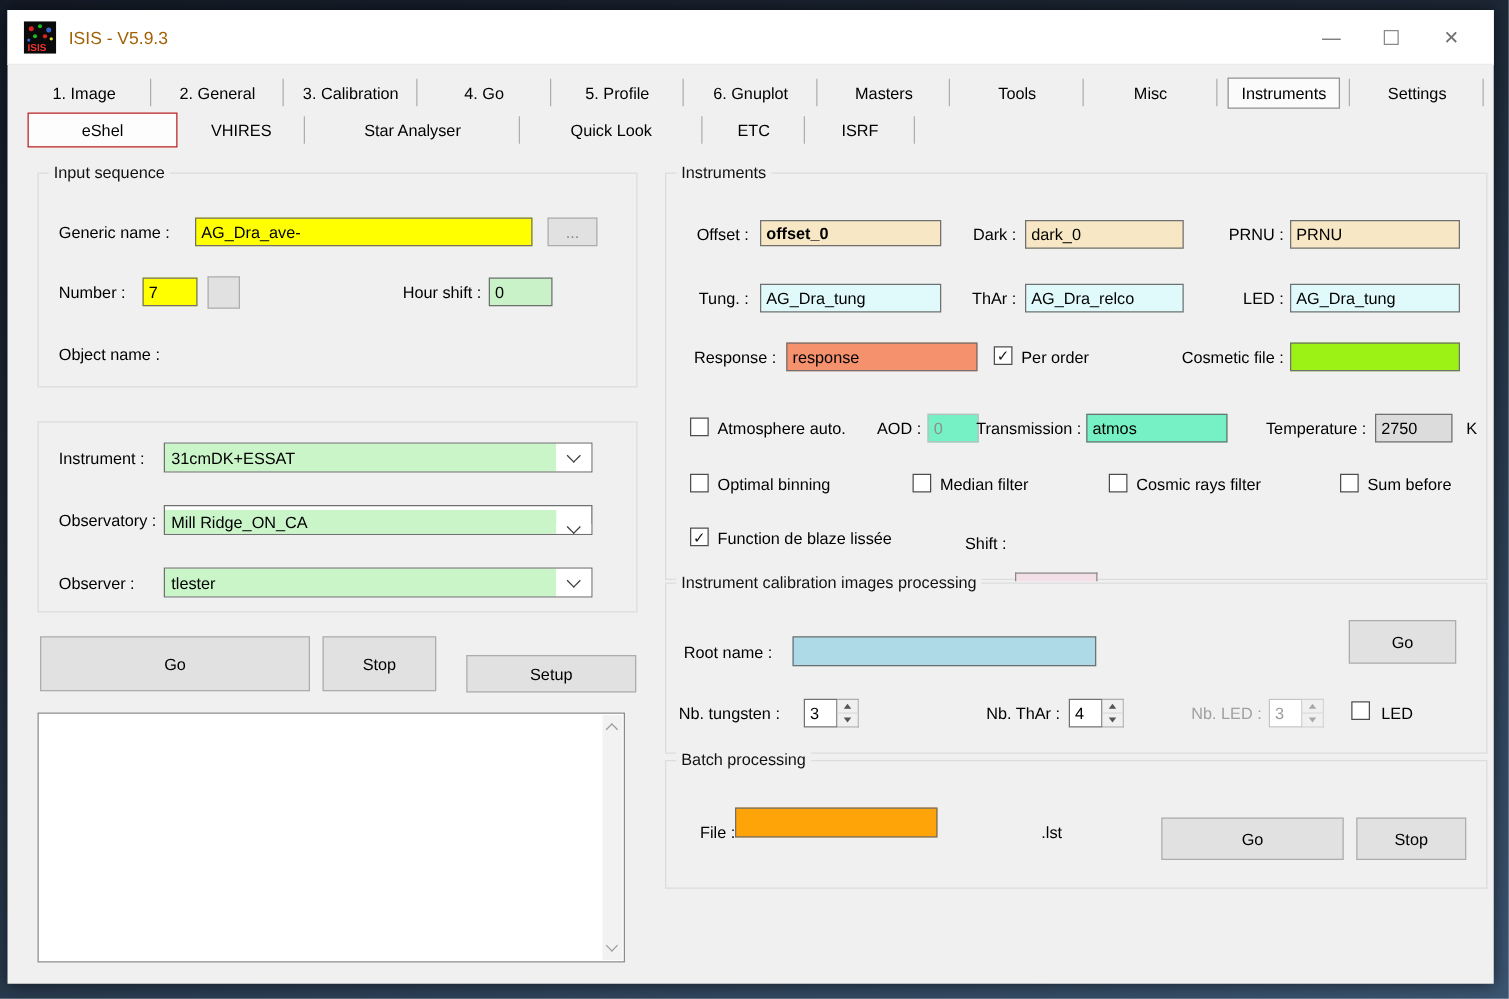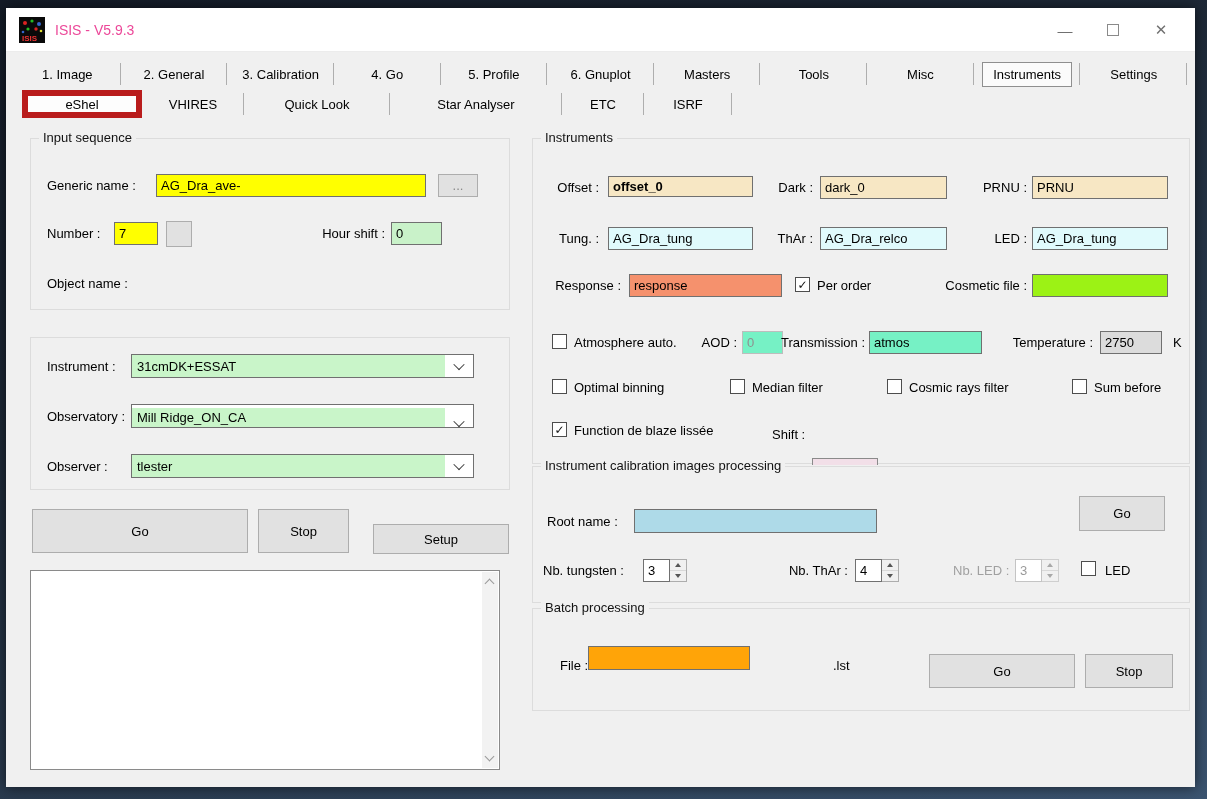--- a/index.html
+++ b/index.html
@@ -11,33 +11,33 @@
   .window {
     position:absolute; left:6px; top:8px; width:1189px; height:779px;
     background:#f0f0f0; box-shadow:0 0 12px rgba(0,0,0,.6);
   }
   
   .titlebar {
     position:absolute; left:0; top:0; right:0; height:44px;
     background:#ffffff; display:flex; align-items:center; border-bottom:1px solid #ececec;
   }
   .app-icon { width:26px; height:26px; margin-left:13px; }
-  .title-text { margin-left:10px; font-size:14px; color:#ec4899; }
+  .title-text { margin-left:10px; font-size:14px; color:#a16207; }
   .win-controls { position:absolute; right:10px; top:0; height:44px; display:flex; align-items:center; }
   .win-btn { width:48px; height:40px; display:flex; align-items:center; justify-content:center; color:#707070; font-size:15px; }
   .max-box { width:12px; height:12px; border:1px solid #8a8a8a; display:inline-block; }
   
   .tabrow1 { position:absolute; left:8px; right:8px; top:52px; height:28px; display:flex; }
   .tab { flex:1; position:relative; display:flex; align-items:center; justify-content:center; font-size:13px; color:#000; }
   .tab::after { content:""; position:absolute; right:0; top:3px; bottom:3px; width:1px; background:#aeaeae; }
   .tab.sel span { border:1px solid #8f8f8f; background:#fbfbfb; padding:4px 10px; }
   .tabrow2 { position:absolute; left:16px; top:82px; height:28px; display:flex; }
   .tab2 { position:relative; display:flex; align-items:center; justify-content:center; font-size:13px; }
   .tab2::after { content:""; position:absolute; right:0; top:3px; bottom:3px; width:1px; background:#aeaeae; }
-  .tab2.sel { border:6px solid #b91c1c; background:#fdfdfd; }
+  .tab2.sel { border:1px solid #b91c1c; background:#fdfdfd; }
   .tab2.sel::after { display:none; }
   
   .grp { position:absolute; border:1px solid #dcdcdc; }
   .grp-title { position:absolute; top:-9px; left:8px; background:#f0f0f0; padding:0 4px; font-size:13px; color:#121212; white-space:nowrap; }
   .lbl { position:absolute; font-size:13px; color:#000; white-space:nowrap; }
   .lbl.dis { color:#a0a0a0; }
   .fld { position:absolute; border:1px solid #707070; font-size:13px; color:#000; padding:0 4px; display:flex; align-items:center; overflow:hidden; white-space:nowrap; }
   .fld.dis { color:#8f8f8f; border-color:#bdbdbd; }
   .btn { position:absolute; background:#e1e1e1; border:1px solid #adadad; display:flex; align-items:center; justify-content:center; font-size:13px; color:#000; }
   .cb { position:absolute; width:15px; height:15px; background:#fff; border:1px solid #4d4d4d; display:flex; align-items:center; justify-content:center; font-size:12px; font-weight:700; color:#111; line-height:1; }
@@ -143,25 +143,25 @@
       </div>
   </div>
 
   <div class="tabrow2">
     <div class="tab2 sel" style="width:120px;">
         <span>eShel</span>
       </div>
     <div class="tab2" style="width:102px;">
         <span>VHIRES</span>
       </div>
+    <div class="tab2" style="width:172px;">
+        <span>Star Analyser</span>
+      </div>
     <div class="tab2" style="width:146px;">
         <span>Quick Look</span>
-      </div>
-    <div class="tab2" style="width:172px;">
-        <span>Star Analyser</span>
       </div>
     <div class="tab2" style="width:82px;">
         <span>ETC</span>
       </div>
     <div class="tab2" style="width:88px;">
         <span>ISRF</span>
       </div>
   </div>
 
   <div class="grp" style="left:24px; top:130px; width:480px; height:172px;">

